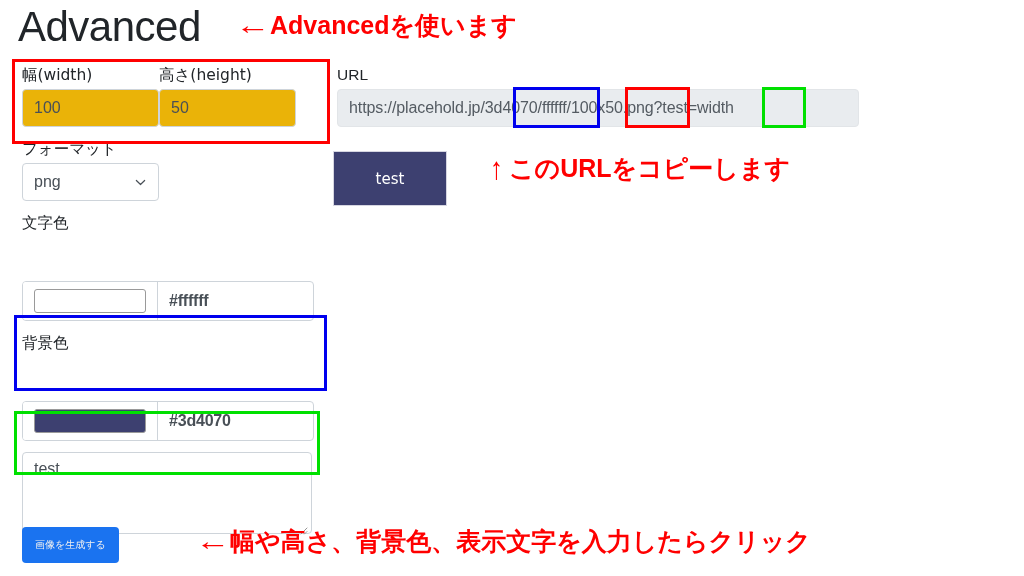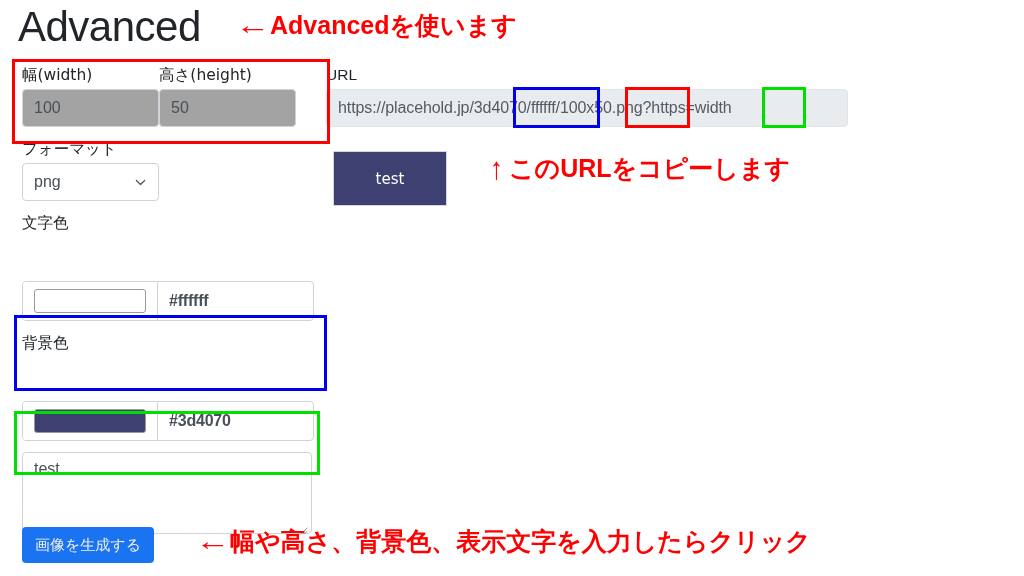--- a/index.html
+++ b/index.html
@@ -87,21 +87,21 @@
     color: #212529;
     margin-bottom: 3px;
     font-family: "DejaVu Sans", "Liberation Sans", sans-serif;
   }
   .f-input {
     box-sizing: border-box;
     width: 100%;
     height: 38px;
     border: 1px solid #ced4da;
     border-radius: 4px;
-    background: #a3a3a3;
+    background: #eab308;
     font-size: 16px;
     color: #495057;
     padding: 0 11px;
     line-height: 36px;
     font-family: "Liberation Sans", sans-serif;
   }
   .f-select {
     box-sizing: border-box;
     width: 100%;
     height: 38px;
@@ -190,30 +190,30 @@
   .submit-btn {
     position: absolute;
     left: 22px;
     top: 527px;
     height: 36px;
     padding: 0 13px;
     background: #1a73f0;
     color: #f0f0f0;
     border: none;
     border-radius: 4px;
-    font-size: 15px;
+    font-size: 10px;
     line-height: 36px;
     font-family: "DejaVu Sans", "Liberation Sans", sans-serif;
     cursor: pointer;
   }
 
   
   .url-col {
     position: absolute;
-    left: 326px;
+    left: 337px;
     top: 64px;
     width: 522px;
   }
   .url-label {
     font-size: 15.5px;
     line-height: 22px;
     color: #212529;
     margin-bottom: 3px;
   }
   .url-input {
@@ -354,21 +354,21 @@
   <span class="arrow">←</span><span>幅や高さ、背景色、表示文字を入力したらクリック</span>
 </div>
 
 <div class="url-col">
   <div class="url-label">URL</div>
   <div class="url-input">
     <span class="url-seg">https://placehold.jp/</span>
       <span class="url-seg">3d4070/</span>
       <span class="url-seg">ffffff/</span>
       <span class="url-seg">100x50</span>
-      <span class="url-seg">.png?https</span>
+      <span class="url-seg">.png?test</span>
       <span class="url-seg">=width</span>
   </div>
 </div>
 
 <div class="preview" style="background: rgb(61, 64, 112); color: rgb(255, 255, 255);">test</div>
 
 <div class="annot annot-url">
   <span class="arrow arrow-up">↑</span><span>このURLをコピーします</span>
 </div>
 

